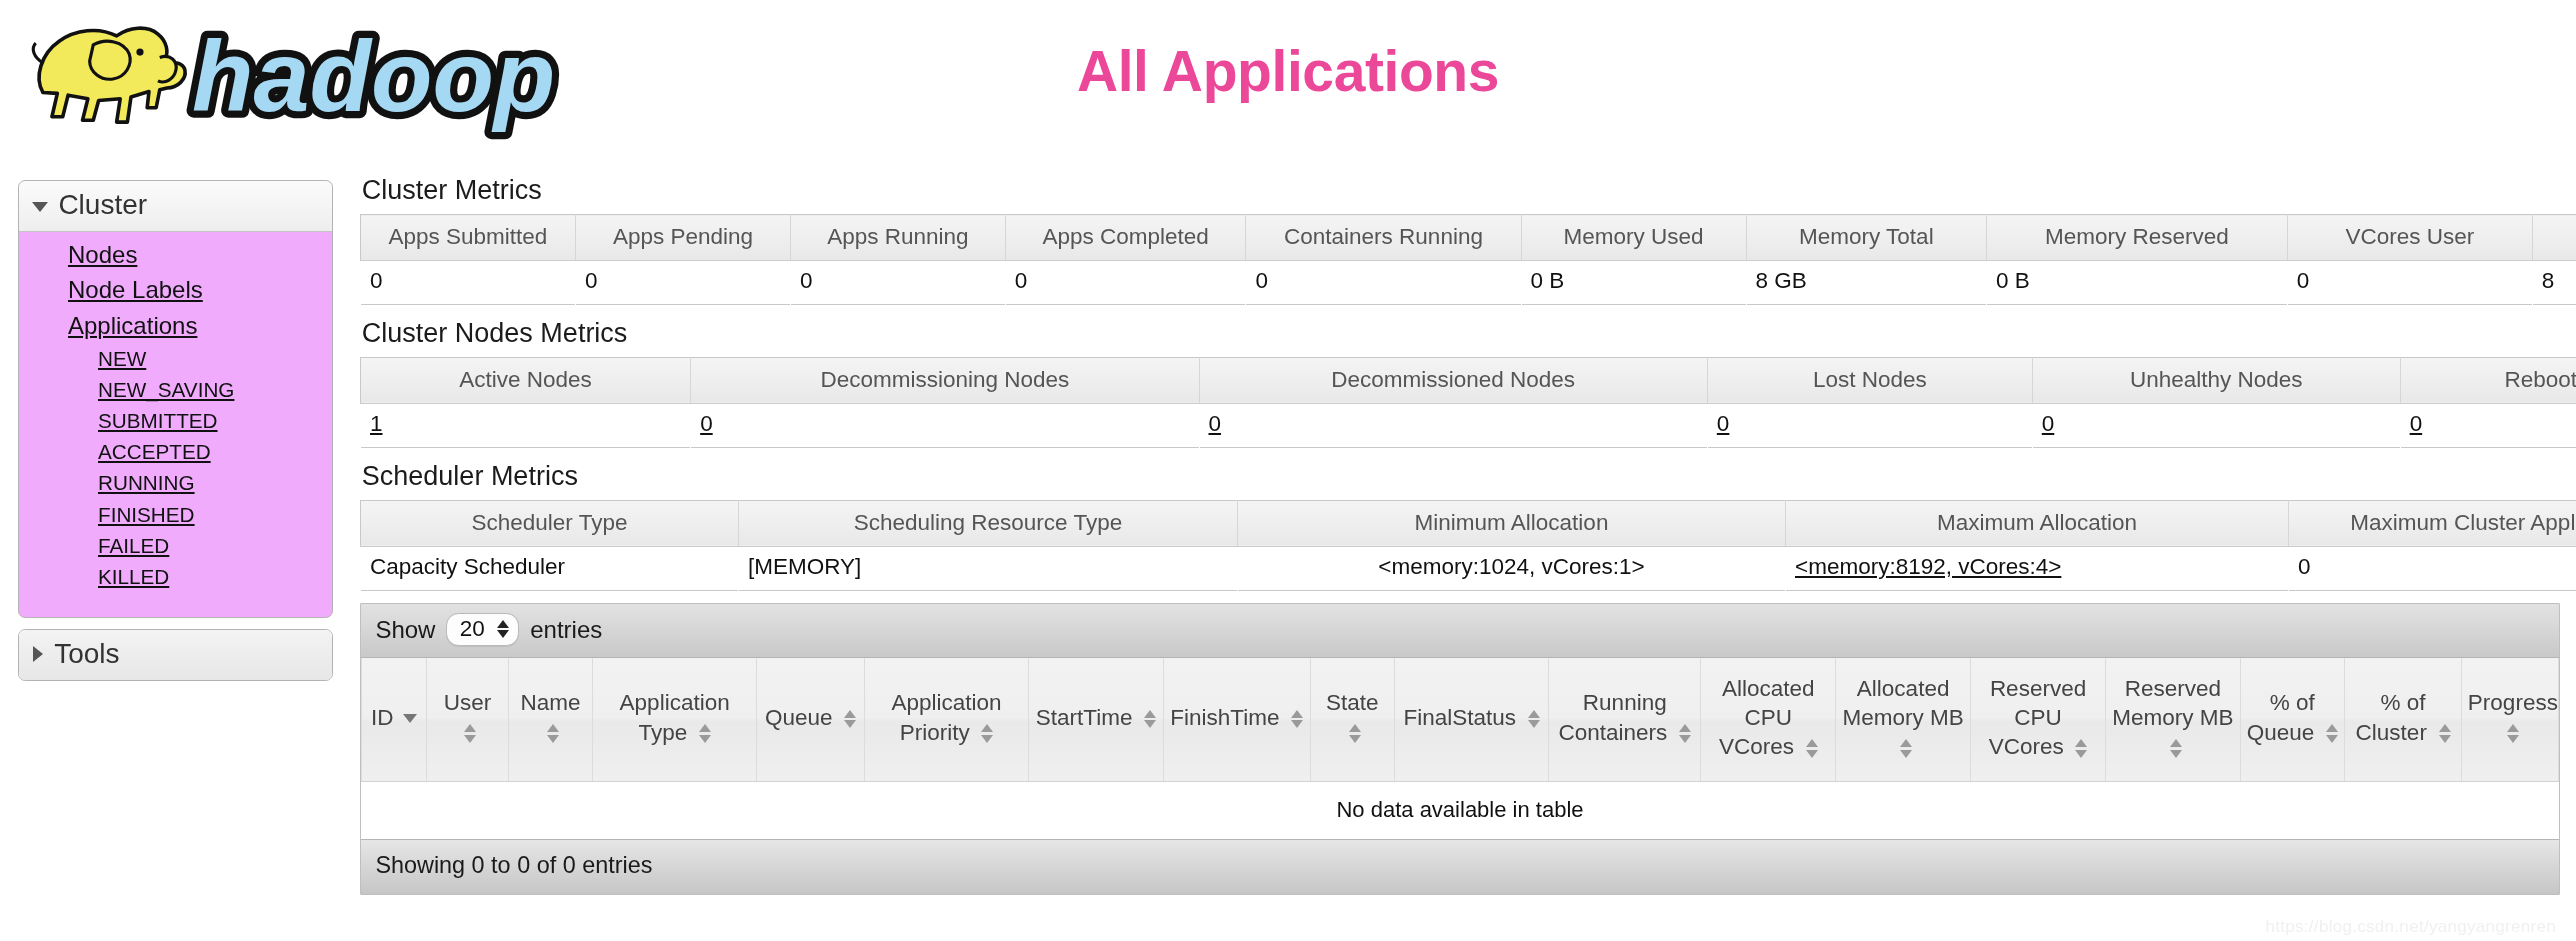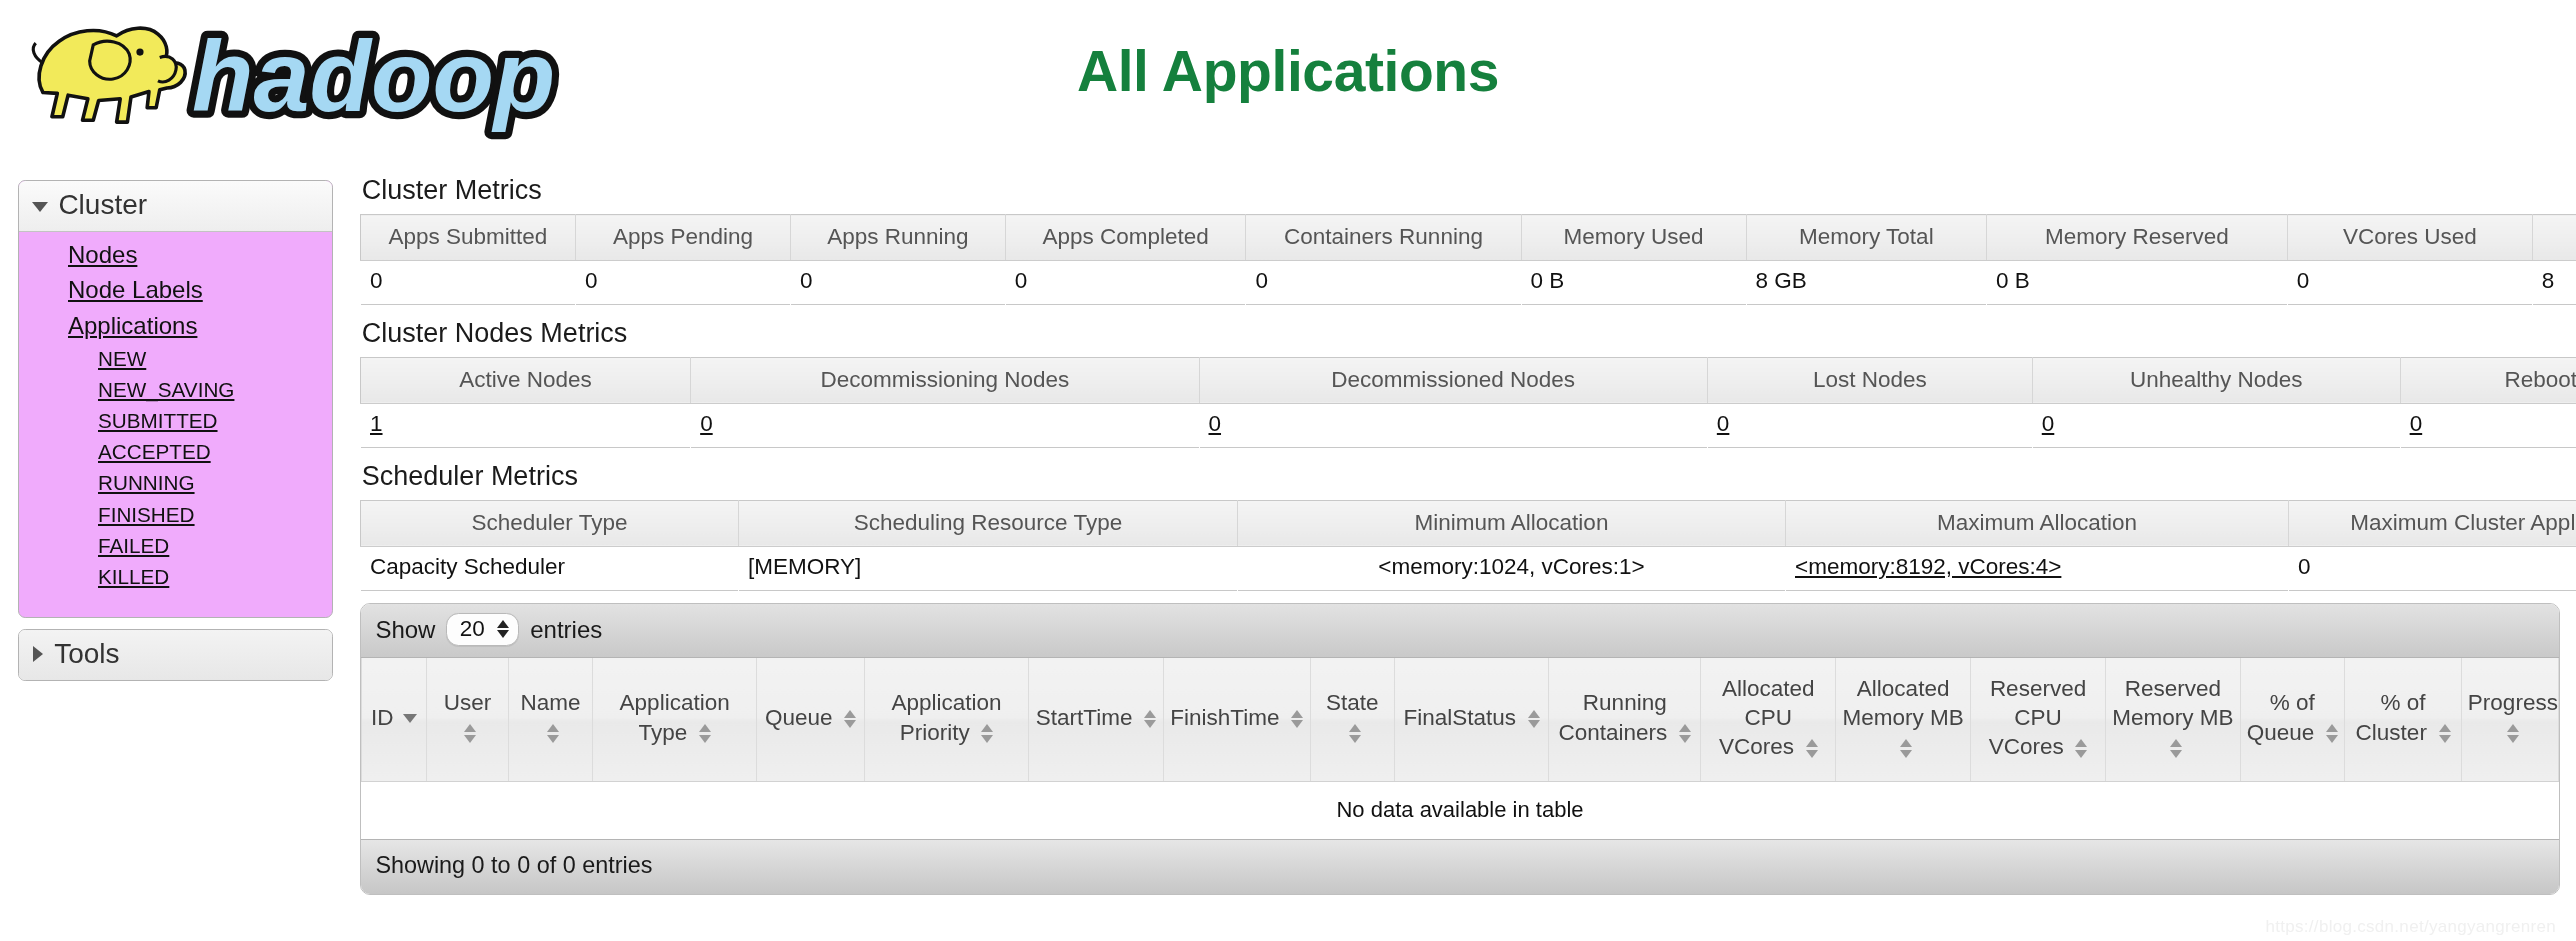--- a/index.html
+++ b/index.html
@@ -27,21 +27,21 @@
     width: 557px; height: 135px;
   }
   #logo svg { display: block; }
   #page-title {
     position: absolute;
     left: 0; right: 0; top: 38px;
     text-align: center;
     font-size: 57px;
     font-weight: bold;
     letter-spacing: -0.4px;
-    color: #15803d;
+    color: #ec4899;
     font-family: "Liberation Sans", sans-serif;
   }
 
   
   #sidebar {
     position: absolute;
     left: 18px; top: 180px;
     width: 315px;
   }
   .nav-block {
@@ -148,21 +148,21 @@
   .metric-table td.linkcell span {
     text-decoration: underline;
     cursor: pointer;
     color: #111111;
   }
 
   
   #apps-wrapper {
     width: 2200px;
     border: 0.9px solid #bfbfbf;
-    border-radius: 10px;
+    border-radius: 1px;
     background: #ffffff;
     overflow: hidden;
     margin-top: 3.6px;
   }
   #apps-topbar {
     background: linear-gradient(to bottom, #e2e2e2, #c9c9c9);
     border-bottom: 0.9px solid #b4b4b4;
     padding: 9px 14.4px 10.8px 14.4px;
     display: flex;
     align-items: center;
@@ -355,21 +355,21 @@
     <thead>
       <tr>
         <th>Apps Submitted</th>
         <th>Apps Pending</th>
         <th>Apps Running</th>
         <th>Apps Completed</th>
         <th>Containers Running</th>
         <th>Memory Used</th>
         <th>Memory Total</th>
         <th>Memory Reserved</th>
-        <th>VCores Used</th>
+        <th>VCores User</th>
         <th>VCores Total</th>
       </tr>
     </thead>
     <tbody>
       <tr>
         <td>0</td>
         <td>0</td>
         <td>0</td>
         <td>0</td>
         <td>0</td>

